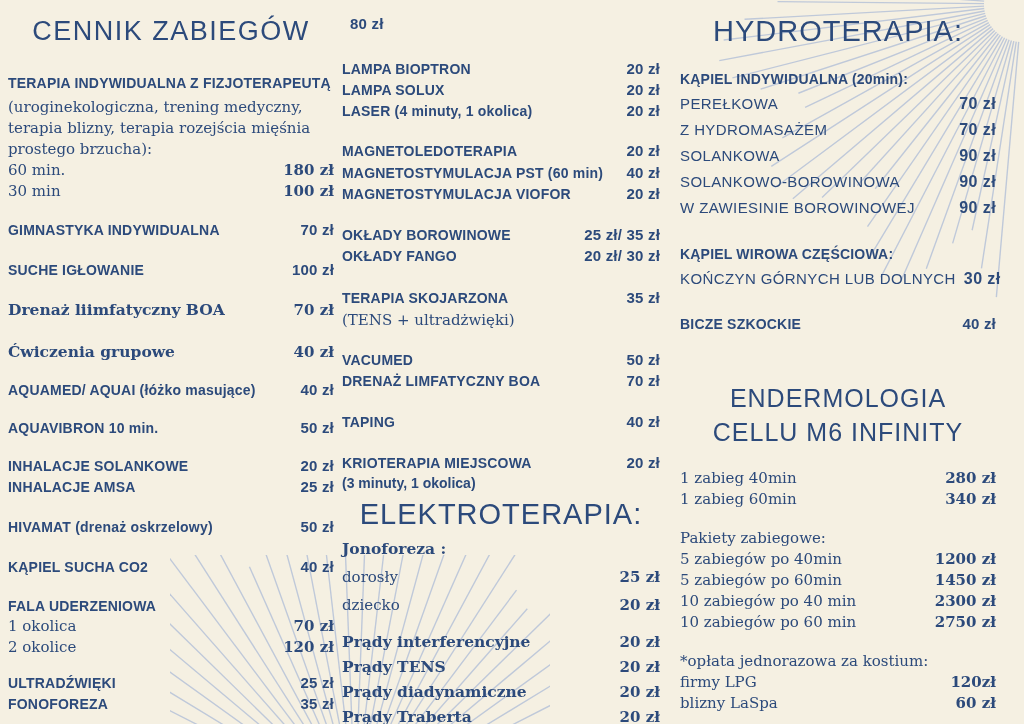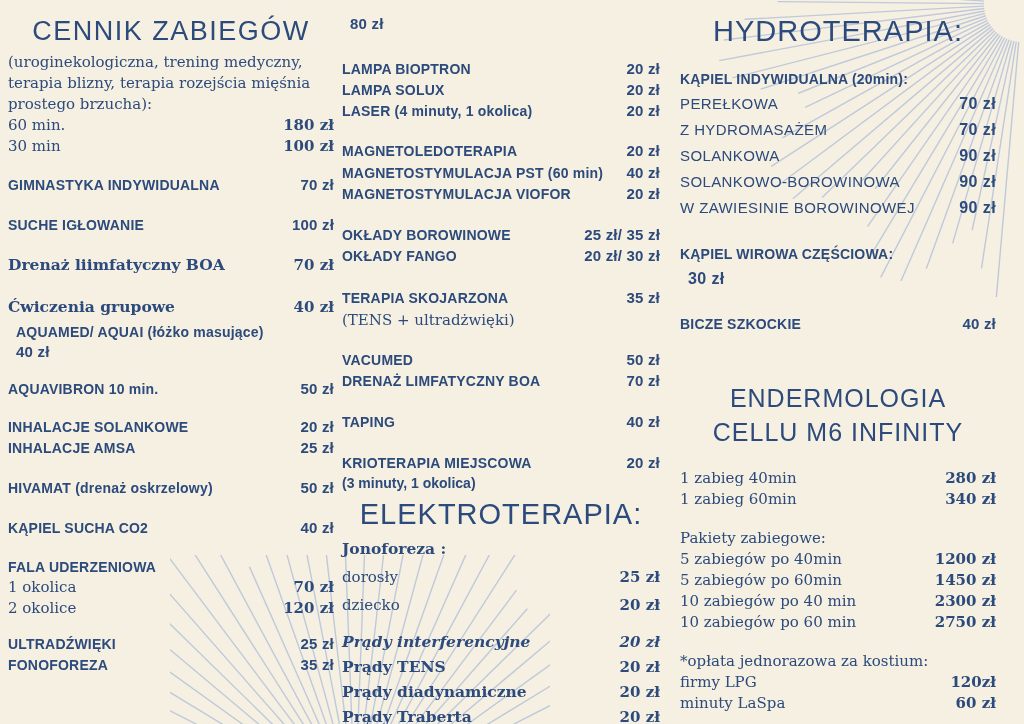--- a/index.html
+++ b/index.html
@@ -101,20 +101,23 @@
       <line x1="238.59602154263604" y1="204.9726030643421" x2="429.430425160455" y2="44.647709660762445"></line>
       <line x1="241.85322109461475" y1="209.1623794624754" x2="452.84445683286486" y2="57.60755361570884"></line>
       <line x1="244.7836471839476" y1="213.58687696193482" x2="462.0537182331933" y2="81.25166152647299"></line>
       <line x1="247.37045669318576" y1="218.22066501823173" x2="455.98122537723503" y2="111.92816933511313"></line>
     </svg>
 
   <div id="col-left" class="col">
       <div class="row s-title">
         <span class="lbl">CENNIK ZABIEGÓW</span>
       </div>
+      <div class="row s-caps" style="margin-top: 26px;">
+        <span class="lbl">TERAPIA INDYWIDUALNA Z FIZJOTERAPEUTĄ</span>
+      </div>
       <div class="row s-serif" style="margin-top: 4px;">
         <span class="lbl">(uroginekologiczna, trening medyczny, terapia blizny, terapia rozejścia mięśnia prostego brzucha):</span>
       </div>
       <div class="row s-serif">
         <span class="lbl">60 min.</span>
         <span class="price">180 zł</span>
       </div>
       <div class="row s-serif">
         <span class="lbl">30 min</span>
         <span class="price">100 zł</span>
@@ -128,21 +131,21 @@
         <span class="price">100 zł</span>
       </div>
       <div class="row s-serifb" style="margin-top: 18px;">
         <span class="lbl">Drenaż liimfatyczny BOA</span>
         <span class="price">70 zł</span>
       </div>
       <div class="row s-serifb" style="margin-top: 18px;">
         <span class="lbl">Ćwiczenia grupowe</span>
         <span class="price">40 zł</span>
       </div>
-      <div class="row s-caps" style="margin-top: 4px; flex-direction: column;">
+      <div class="row s-caps" style="margin-top: 16px;">
         <span class="lbl">AQUAMED/ AQUAI (łóżko masujące)</span>
         <span class="price">40 zł</span>
       </div>
       <div class="row s-caps" style="margin-top: 18px;">
         <span class="lbl">AQUAVIBRON 10 min.</span>
         <span class="price">50 zł</span>
       </div>
       <div class="row s-caps" style="margin-top: 18px;">
         <span class="lbl">INHALACJE SOLANKOWE</span>
         <span class="price">20 zł</span>
@@ -248,21 +251,21 @@
         <span class="lbl">Jonoforeza :</span>
       </div>
       <div class="row s-serif" style="margin-top: 6px;">
         <span class="lbl">dorosły</span>
         <span class="price">25 zł</span>
       </div>
       <div class="row s-serif" style="margin-top: 7px;">
         <span class="lbl">dziecko</span>
         <span class="price">20 zł</span>
       </div>
-      <div class="row s-serifb" style="margin-top: 14px; font-style: italic;">
+      <div class="row s-serifb" style="margin-top: 14px;">
         <span class="lbl">Prądy interferencyjne</span>
         <span class="price">20 zł</span>
       </div>
       <div class="row s-serifb" style="margin-top: 1px;">
         <span class="lbl">Prądy TENS</span>
         <span class="price">20 zł</span>
       </div>
       <div class="row s-serifb" style="margin-top: 1px;">
         <span class="lbl">Prądy diadynamiczne</span>
         <span class="price">20 zł</span>
@@ -296,20 +299,21 @@
         <span class="price">90 zł</span>
       </div>
       <div class="row s-capsr" style="margin-top: 3px;">
         <span class="lbl">W ZAWIESINIE BOROWINOWEJ</span>
         <span class="price">90 zł</span>
       </div>
       <div class="row s-caps" style="margin-top: 26px;">
         <span class="lbl">KĄPIEL WIROWA CZĘŚCIOWA:</span>
       </div>
       <div class="row s-capsr" style="margin-top: 3px;">
+        <span class="lbl">KOŃCZYN GÓRNYCH LUB DOLNYCH</span>
         <span class="price">30 zł</span>
       </div>
       <div class="row s-caps" style="margin-top: 24px;">
         <span class="lbl">BICZE SZKOCKIE</span>
         <span class="price">40 zł</span>
       </div>
       <div class="row s-hmed" style="margin-top: 48px;">
         <span class="lbl">ENDERMOLOGIA</span>
       </div>
       <div class="row s-hmed" style="margin-top: 2px;">
@@ -343,17 +347,17 @@
         <span class="price">2750 zł</span>
       </div>
       <div class="row s-serif" style="margin-top: 18px;">
         <span class="lbl">*opłata jednorazowa za kostium:</span>
       </div>
       <div class="row s-serif">
         <span class="lbl">firmy LPG</span>
         <span class="price">120zł</span>
       </div>
       <div class="row s-serif">
-        <span class="lbl">minuty LaSpa</span>
+        <span class="lbl">blizny LaSpa</span>
         <span class="price">60 zł</span>
       </div>
     </div>
 </div>
 
 </body></html>

